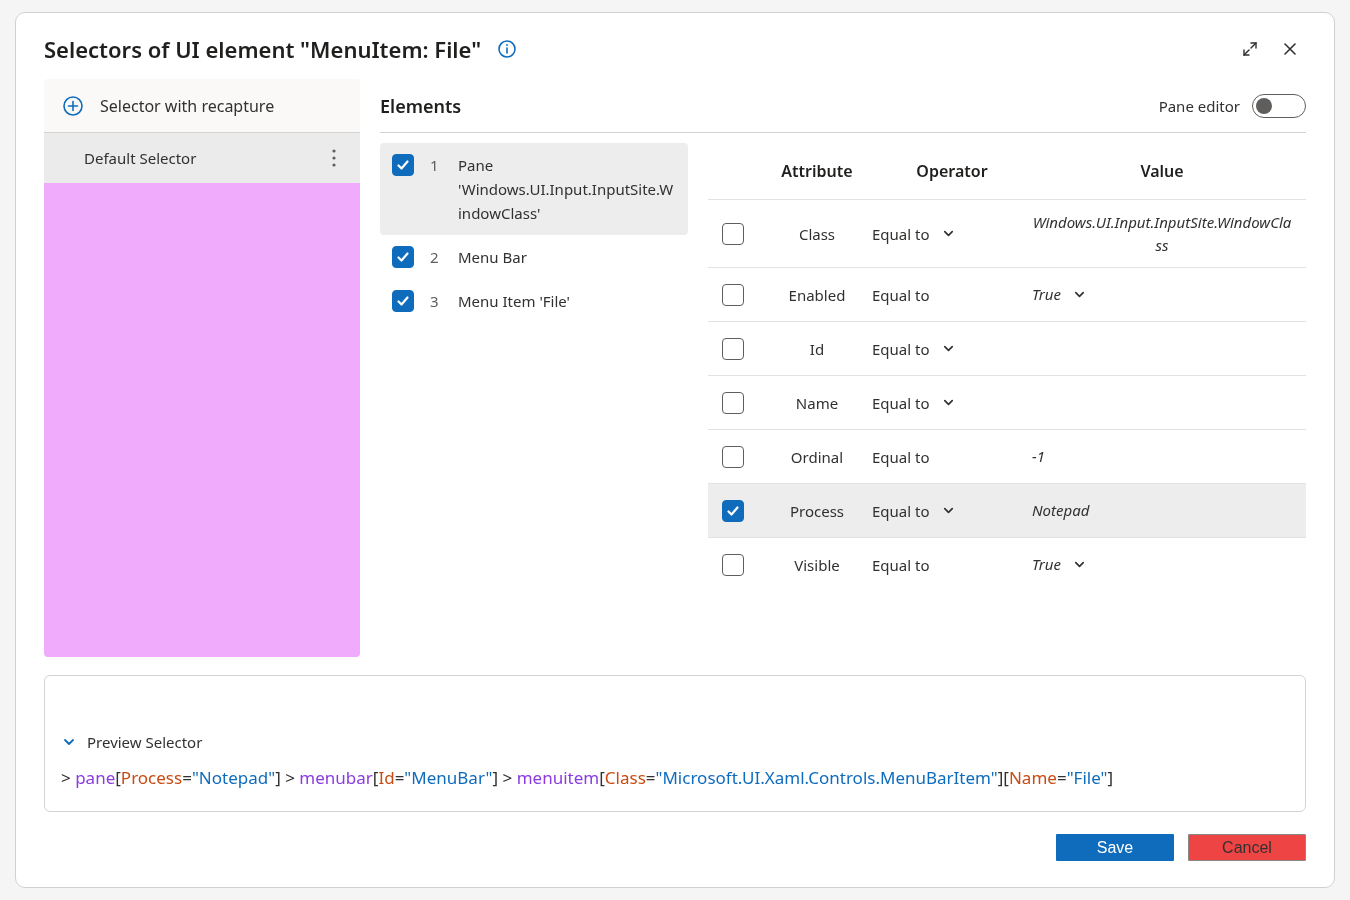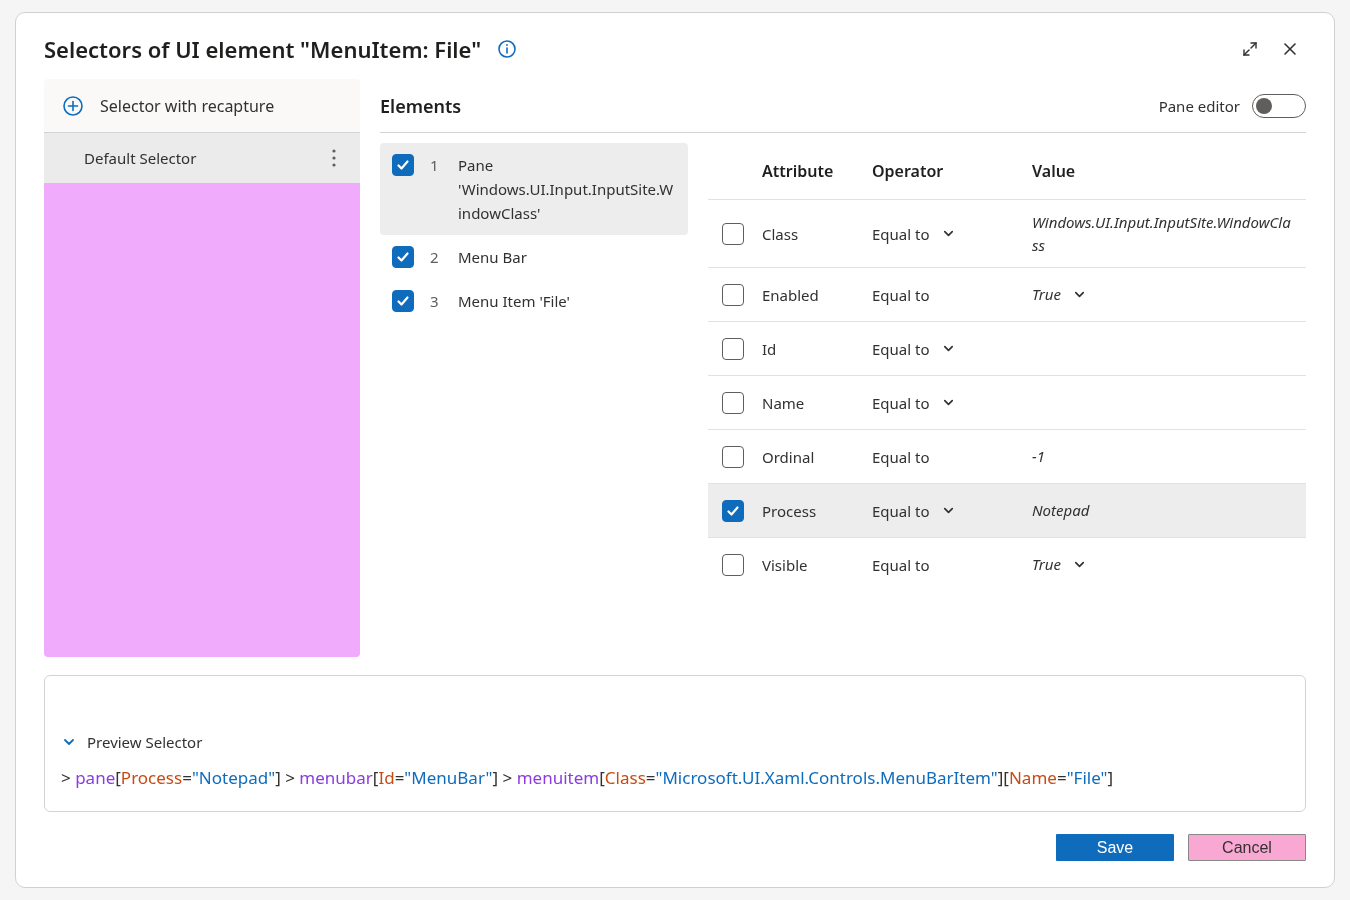--- a/index.html
+++ b/index.html
@@ -213,20 +213,21 @@
   .element-name {
     font-size: 15px;
     color: #323130;
     line-height: 1.6;
     word-break: break-word;
   }
   
   .attrs {
     flex: 1;
     min-width: 0;
+    text-align: center;
   }
   .attrs-header, .attrs-row {
     display: grid;
     grid-template-columns: 40px 110px 160px 1fr;
     align-items: center;
     gap: 0;
     padding: 0 14px;
   }
   .attrs-header {
     height: 56px;
@@ -320,21 +321,21 @@
     display: inline-flex;
     align-items: center;
     justify-content: center;
     border: 1px solid transparent;
   }
   .btn-primary {
     background: #0f6cbd;
     color: #fff;
   }
   .btn-secondary {
-    background: #f9a8d4;
+    background: #ef4444;
     color: #323130;
     border-color: #8a8886;
   }
 </style>
 </head>
 <body>
 
 <div class="dialog">
 
   <div class="header">

